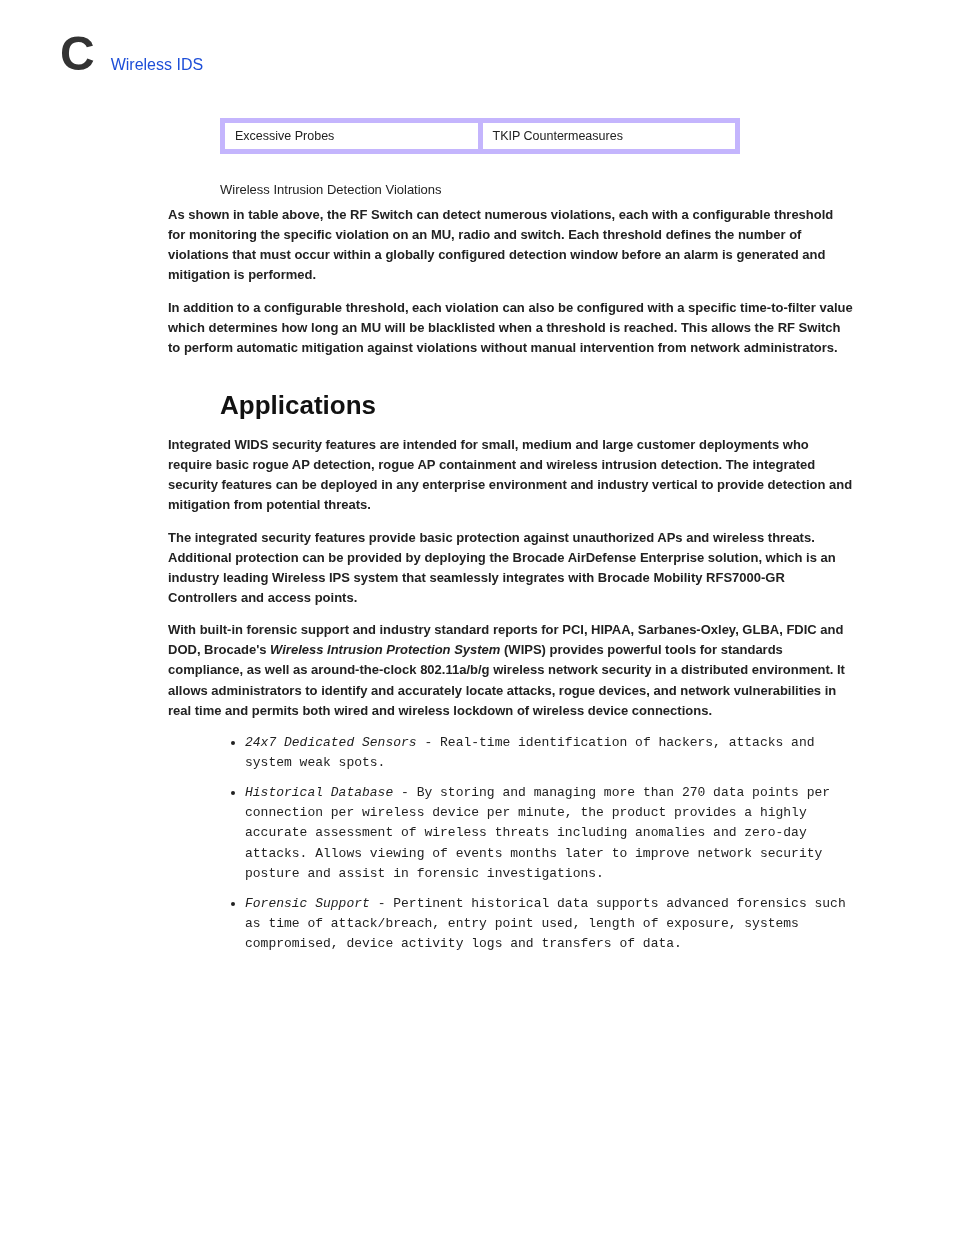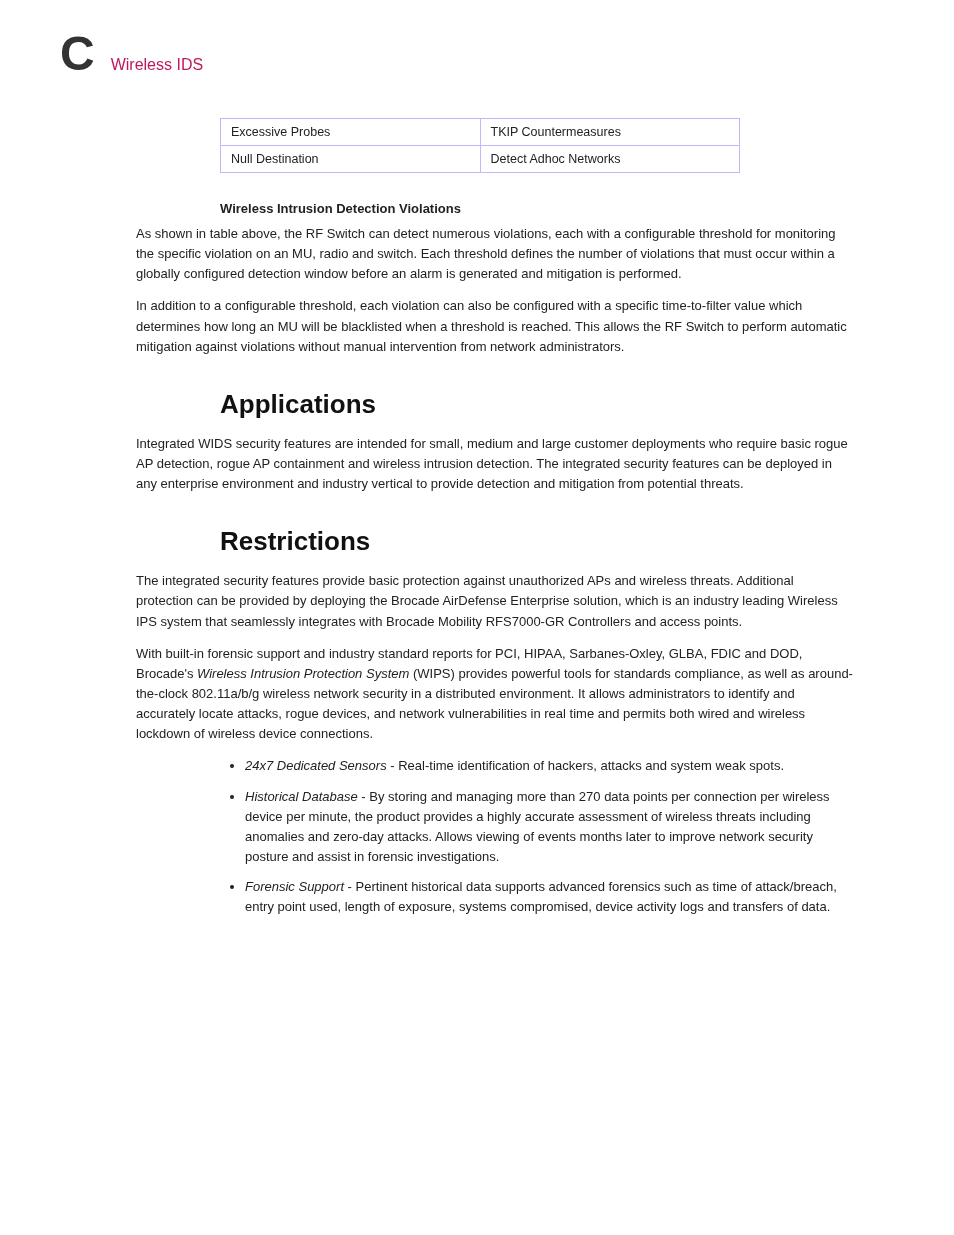--- a/index.html
+++ b/index.html
@@ -23,69 +23,71 @@
     }
     .chapter-letter {
       font-size: 48px;
       font-weight: bold;
       color: #333;
       margin-right: 16px;
       line-height: 1;
     }
     .chapter-title {
       font-size: 16px;
-      color: #be185d;
+      color: #1d4ed8;
       font-weight: normal;
     }
     .table-container {
       margin-left: 160px;
       margin-bottom: 28px;
     }
     table {
       border-collapse: collapse;
       width: 520px;
       font-size: 12.5px;
     }
     table td {
-      border: 1px solid #c4b5fd;
+      border: 5px solid #c4b5fd;
       padding: 6px 10px;
       vertical-align: top;
       width: 50%;
       margin-top: 21px;
     }
     .subsection-title {
-      font-weight: bold;
+      font-weight: normal;
       font-size: 13px;
       margin-bottom: 8px;
       margin-left: 160px;
     }
     .body-text {
-      margin-left: 76px;
+      margin-left: 108px;
       margin-right: 40px;
       margin-bottom: 12px;
       line-height: 1.55;
       font-size: 13px;
+      font-weight: bold;
     }
     .section-heading {
       font-size: 26px;
       font-weight: bold;
       color: #111;
       margin-top: 32px;
       margin-bottom: 14px;
       margin-left: 160px;
     }
     .restrictions-section .body-text {
       margin-bottom: 12px;
     }
     .bullet-list {
       margin-left: 185px;
       margin-right: 40px;
       margin-bottom: 12px;
       line-height: 1.55;
       font-size: 13px;
+      font-family: Liberation Mono, monospace;
     }
     .bullet-list li {
       list-style: disc;
       margin-bottom: 10px;
     }
     .bullet-list li em {
       font-style: italic;
     }
   </style>
 </head>
@@ -96,37 +98,32 @@
   <span class="chapter-title">Wireless IDS</span>
 </div>
 
 <div class="table-container">
   <table>
     <tbody id="table-body">
     <tr>
           <td>Excessive Probes</td>
           <td>TKIP Countermeasures</td>
         </tr>
-        <tr>
-          <td>Null Destination</td>
-          <td>Detect Adhoc Networks</td>
-        </tr>
       </tbody>
   </table>
 </div>
 
 <div class="subsection-title">Wireless Intrusion Detection Violations</div>
 <p class="body-text">As shown in table above, the RF Switch can detect numerous violations, each with a configurable threshold for monitoring the specific violation on an MU, radio and switch. Each threshold defines the number of violations that must occur within a globally configured detection window before an alarm is generated and mitigation is performed.</p>
 <p class="body-text">In addition to a configurable threshold, each violation can also be configured with a specific time-to-filter value which determines how long an MU will be blacklisted when a threshold is reached. This allows the RF Switch to perform automatic mitigation against violations without manual intervention from network administrators.</p>
 
 <h2 class="section-heading">Applications</h2>
 <p class="body-text">Integrated WIDS security features are intended for small, medium and large customer deployments who require basic rogue AP detection, rogue AP containment and wireless intrusion detection. The integrated security features can be deployed in any enterprise environment and industry vertical to provide detection and mitigation from potential threats.</p>
 
 <div class="restrictions-section">
-  <h2 class="section-heading">Restrictions</h2>
   <p class="body-text">The integrated security features provide basic protection against unauthorized APs and wireless threats. Additional protection can be provided by deploying the Brocade AirDefense Enterprise solution, which is an industry leading Wireless IPS system that seamlessly integrates with Brocade Mobility RFS7000-GR Controllers and access points.</p>
   <p class="body-text">With built-in forensic support and industry standard reports for PCI, HIPAA, Sarbanes-Oxley, GLBA, FDIC and DOD, Brocade's <em>Wireless Intrusion Protection System</em> (WIPS) provides powerful tools for standards compliance, as well as around-the-clock 802.11a/b/g wireless network security in a distributed environment. It allows administrators to identify and accurately locate attacks, rogue devices, and network vulnerabilities in real time and permits both wired and wireless lockdown of wireless device connections.</p>
   <ul class="bullet-list" id="bullet-list">
   <li><em>24x7 Dedicated Sensors</em> - Real-time identification of hackers, attacks and system weak spots.</li>
       <li><em>Historical Database</em> - By storing and managing more than 270 data points per connection per wireless device per minute, the product provides a highly accurate assessment of wireless threats including anomalies and zero-day attacks. Allows viewing of events months later to improve network security posture and assist in forensic investigations.</li>
       <li><em>Forensic Support</em> - Pertinent historical data supports advanced forensics such as time of attack/breach, entry point used, length of exposure, systems compromised, device activity logs and transfers of data.</li>
     </ul>
 </div>
 
 </body></html>

